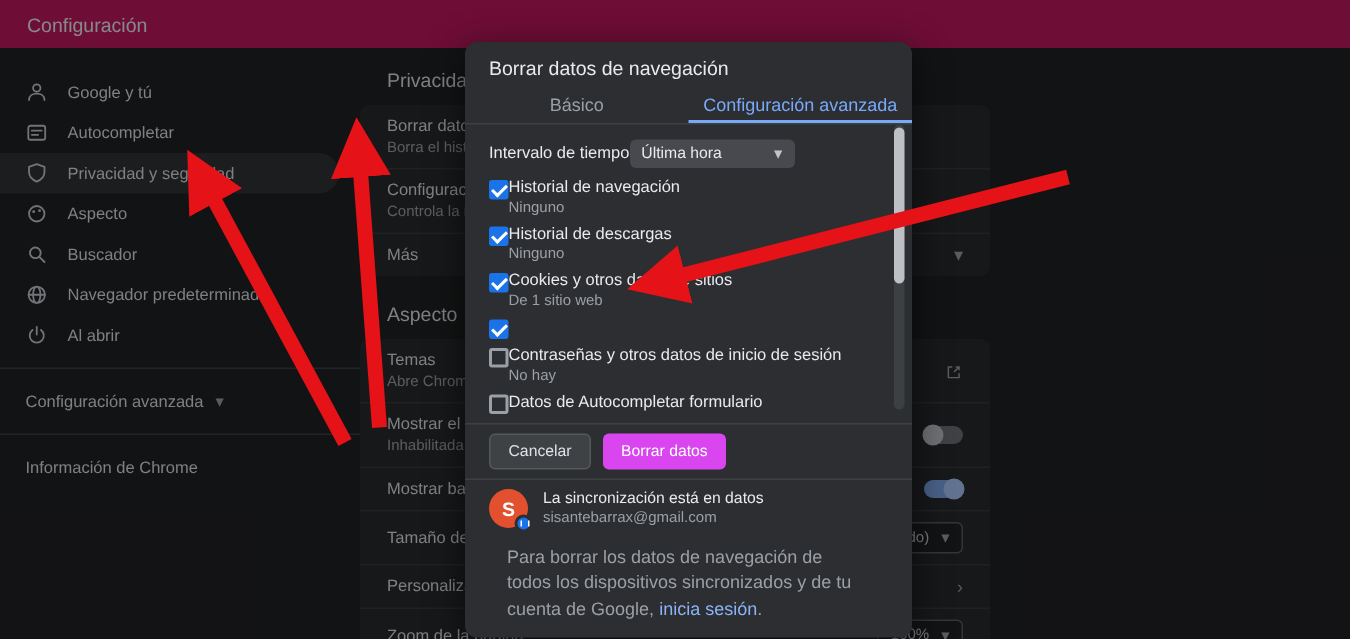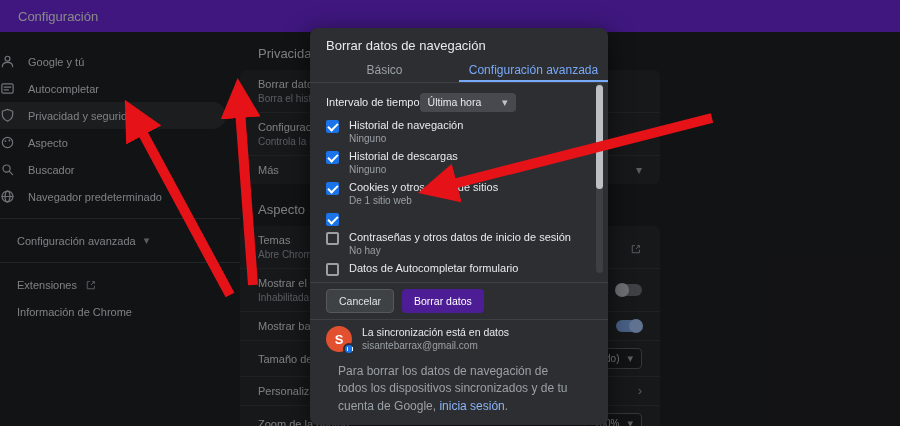--- a/index.html
+++ b/index.html
@@ -1,28 +1,28 @@
 <!DOCTYPE html>
 <html><head>
 <meta charset="utf-8">
 <style>
   *{box-sizing:border-box;margin:0;padding:0}
   html,body{width:900px;height:426px;overflow:hidden}
   body{position:relative;background:#202124;font-family:"Liberation Sans",sans-serif;-webkit-font-smoothing:antialiased}
 
   
-  .header{position:absolute;top:0;left:0;right:0;height:32px;background:#6d28d9;display:flex;align-items:center;z-index:1}
+  .header{position:absolute;top:0;left:0;right:0;height:32px;background:#be185d;display:flex;align-items:center;z-index:1}
   .header-title{color:#e8eaed;font-size:13px;padding-left:18px}
   .search-box{position:absolute;left:262px;top:5px;width:396px;height:22px;background:#42597c;border:1px solid #55688a;
     border-radius:4px;color:#b9c5d6;font-size:11px;padding-left:22px;outline:none}
   .search-box::placeholder{color:#b9c5d6}
 
   
   .sidebar{position:absolute;top:32px;left:0;width:240px;bottom:0;background:#202124;z-index:1;padding-top:16px}
-  .side-item{height:27px;display:flex;align-items:center;gap:13px;color:#dadce0;font-size:11px;cursor:pointer}
+  .side-item{height:27px;display:flex;align-items:center;gap:13px;padding-left:17px;color:#dadce0;font-size:11px;cursor:pointer}
   .side-item.selected{background:rgba(255,255,255,0.08);border-radius:0 16px 16px 0;margin-right:14px}
   .sicon{width:15px;height:15px;flex:none;color:#c3c7cb;display:flex;align-items:center;justify-content:center}
   .sicon svg{width:15px;height:15px;stroke:currentColor;fill:none;stroke-width:1.3;stroke-linecap:round;stroke-linejoin:round}
   .side-div{height:1px;background:#3c4043;margin:8px 0}
   .side-row2{height:27px;display:flex;align-items:center;gap:8px;padding-left:17px;color:#dadce0;font-size:11px;cursor:pointer}
   .chev-sm{font-size:11px;color:#9aa0a6}
 
   
   .main{position:absolute;top:32px;left:240px;width:420px;bottom:0;z-index:1;padding-top:14px}
   .section-heading{font-size:13px;font-weight:normal;color:#dadce0;padding-left:18px;margin-bottom:9px}
@@ -48,37 +48,37 @@
   
   .dialog{position:absolute;left:310px;top:28px;width:298px;background:#2d2e31;border-radius:8px;z-index:20;
     box-shadow:0 6px 24px rgba(0,0,0,0.6);color:#e8eaed;overflow:hidden}
   .dlg-title{font-size:13px;padding:10px 16px 6px}
   .tabs{display:flex;border-bottom:1px solid #3f4043;height:24px}
   .tab{flex:1;text-align:center;font-size:12px;color:#9aa0a6;line-height:22px;border-bottom:2px solid transparent;cursor:pointer}
   .tab.active{color:#78a9f9;border-bottom-color:#78a9f9}
   .dlg-body{position:relative;padding:8px 16px 0}
   .time-row{display:flex;align-items:center;justify-content:flex-start;height:22px;margin-bottom:0}
   .time-label{font-size:11px;color:#e8eaed}
-  .time-select{display:flex;align-items:center;justify-content:space-between;width:96px;background:#47494e;border-radius:4px;
+  .time-select{display:flex;align-items:center;justify-content:space-between;width:110px;background:#47494e;border-radius:4px;
     padding:3px 8px;font-size:10.5px;color:#e8eaed;cursor:pointer;margin-right:10px}
   .time-select .chev-sm{color:#c0c4c8}
   .list{margin-top:6px;height:160px;overflow:hidden;padding-right:14px}
-  .chk-row{display:flex;gap:10px;margin-bottom:5px;cursor:pointer}
+  .chk-row{display:flex;margin-bottom:5px;cursor:pointer}
   .chk{width:13px;height:13px;border-radius:2px;flex:none;margin-top:1px;position:relative}
   .chk.checked{background:#1a73e8}
   .chk.checked::after{content:"";position:absolute;left:4px;top:1px;width:4px;height:8px;border:solid #fff;border-width:0 2px 2px 0;transform:rotate(45deg)}
   .chk.unchecked{border:2px solid #9aa0a6}
   .chk-label{font-size:11px;line-height:13px;color:#e8eaed}
   .chk-detail{font-size:10px;line-height:12px;color:#9aa0a6;margin-top:1px}
   .sb{position:absolute;right:5px;top:0;width:7px;height:190px;background:#3c4043;border-radius:4px}
   .sb-thumb{position:absolute;top:2px;left:0;width:7px;height:104px;background:#bdc1c6;border-radius:4px;cursor:pointer}
   .btn-row{border-top:1px solid #3f4043;padding:6px 16px;display:flex;justify-content:flex-start;gap:8px;margin-top:3px}
   .btn{height:24px;border-radius:4px;font-size:10.5px;font-family:inherit;padding:0 12px;cursor:pointer;border:none}
   .btn.cancel{background:#3f4245;color:#dfe3e8;border:1px solid #55585c}
-  .btn.primary{background:#4c1d95;color:#fff}
+  .btn.primary{background:#d946ef;color:#fff}
   .sync-row{border-top:1px solid #3f4043;padding:6px 16px;display:flex;align-items:center;gap:10px}
   .avatar{width:26px;height:26px;border-radius:50%;background:#e2502f;color:#fff;font-size:13px;font-weight:bold;
     display:flex;align-items:center;justify-content:center;position:relative;flex:none}
   .badge{position:absolute;right:-3px;bottom:-3px;width:12px;height:12px;border-radius:50%;background:#1a73e8;border:2px solid #2d2e31}
   .badge::after{content:"";position:absolute;left:2px;top:2px;width:4px;height:4px;border-left:1.5px solid #fff;border-right:1.5px solid #fff}
   .sync-status{font-size:10.5px;color:#e8eaed;line-height:13px}
   .sync-email{font-size:10px;color:#9aa0a6;line-height:12px;margin-top:1px}
   .dlg-footer{padding:5px 28px 10px;font-size:12px;color:#9aa0a6;line-height:1.45}
   .dlg-footer a{color:#8ab4f8;text-decoration:none;cursor:pointer}
 
@@ -143,37 +143,36 @@
   <div class="side-item">
     <span class="sicon">
       <svg viewBox="0 0 16 16">
           <circle cx="8" cy="8" r="5.8"></circle>
           <line x1="2.2" y1="8" x2="13.8" y2="8"></line>
           <ellipse cx="8" cy="8" rx="2.6" ry="5.8"></ellipse>
         </svg>
     </span>
     <span>Navegador predeterminado</span>
   </div>
+  <div class="side-item">
+    <span class="sicon">
+      <svg viewBox="0 0 16 16">
+          <line x1="8" y1="2" x2="8" y2="7.5"></line>
+          <path d="M5 4.2a5 5 0 1 0 6 0"></path>
+        </svg>
+    </span>
+    <span>Al abrir</span>
+  </div>
 
   <div class="side-div"></div>
   <div class="side-row2">
     <span>Configuración avanzada</span>
     <span class="chev-sm">▾</span>
   </div>
   <div class="side-div"></div>
-  <div class="side-row2">
-    <span>Extensiones</span>
-    <span class="launch">
-      <svg viewBox="0 0 16 16">
-          <path d="M6.5 3.5H3v9.5h9.5V9"></path>
-          <path d="M9.5 3.5h3v3"></path>
-          <line x1="12.5" y1="3.5" x2="8" y2="8"></line>
-        </svg>
-    </span>
-  </div>
   <div class="side-row2">
     <span>Información de Chrome</span>
   </div>
 </nav>
 
 <main class="main">
   <div class="section">
     <h2 class="section-heading">Privacidad y seguridad</h2>
     <div class="card">
       <div class="row">

